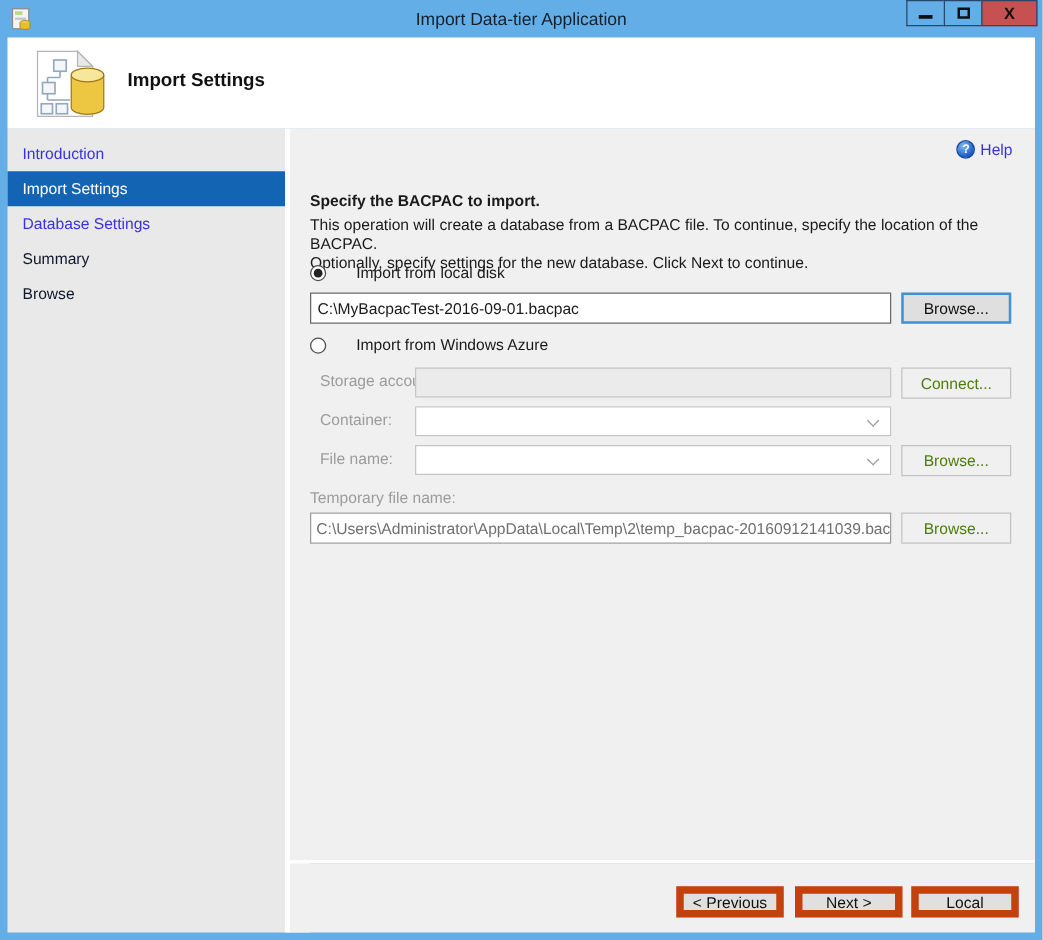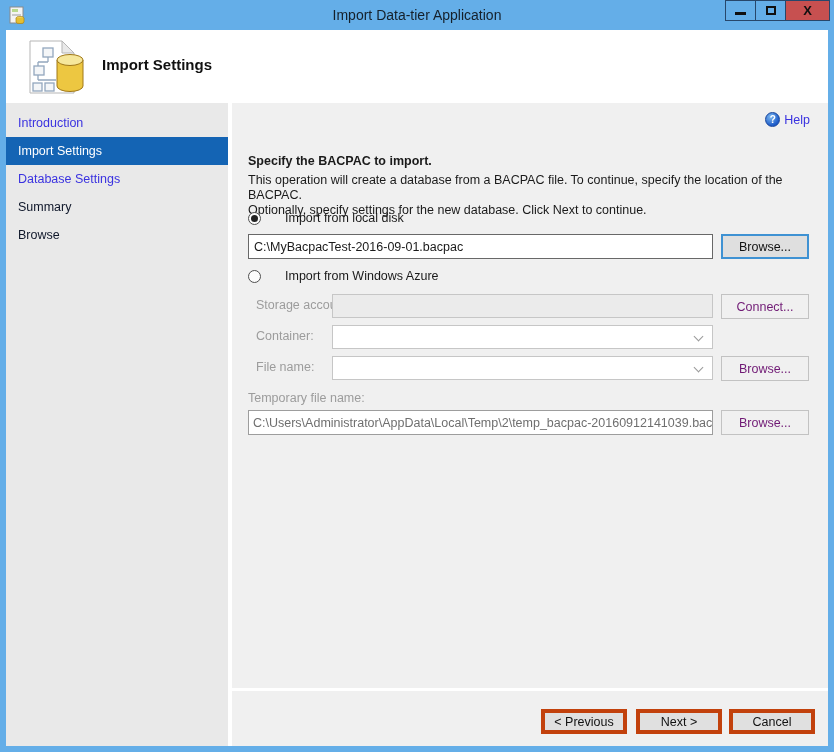--- a/index.html
+++ b/index.html
@@ -71,26 +71,26 @@
   .radio.checked::after {
     content:""; position:absolute; left:2px; top:2px; width:7px; height:7px;
     border-radius:50%; background:#222222;
   }
   .txt-input {
     position:absolute; height:25px; border:1px solid #686868; background:#ffffff;
     font-family:"Liberation Sans", sans-serif; font-size:12.5px; color:#1a1a1a; padding:0 5px;
   }
   .btn {
     position:absolute; width:88px; height:25px;
-    background:#E0E0E0; border:4px solid #c2410c;
+    background:#E0E0E0; border:6px solid #c2410c;
     font-family:"Liberation Sans", sans-serif; font-size:12.5px; color:#111;
     display:flex; align-items:center; justify-content:center; cursor:pointer;
   }
   .btn.focused { border:2px solid #3F92D3; background:#DFDFDF; }
-  .btn.disabled { background:#F0F0F0; border:1px solid #C2C2C2; color:#701a75; cursor:default; }
+  .btn.disabled { background:#F0F0F0; border:1px solid #C2C2C2; color:#4d7c0f; cursor:default; }
   .field-label { position:absolute; color:#9C9C9C; font-size:12.5px; }
   .dis-input {
     position:absolute; height:24px; border:1px solid #C6C6C6; background:#EBEBEB;
   }
   .combo {
     position:absolute; height:24px; border:1px solid #C6C6C6; background:#ffffff;
   }
   .chev {
     position:absolute; right:10px; top:7px; width:7px; height:7px;
     border-right:1px solid #9a9a9a; border-bottom:1px solid #9a9a9a;
@@ -203,16 +203,16 @@
     <div class="field-label" style="left:16px; top:288px;">Temporary file name:</div>
     <div class="dis-text-input" style="left:16px; top:307px; width:465px; line-height:24px;">C:\Users\Administrator\AppData\Local\Temp\2\temp_bacpac-20160912141039.bacpa</div>
     <div class="btn disabled" style="left:489px; top:307px;">Browse...</div>
 
   </div>
 
   <div class="hsep"></div>
   <div class="footer">
     <div class="btn" style="left:309px;">&lt; Previous</div>
     <div class="btn" style="left:404px;">Next &gt;</div>
-    <div class="btn" style="left:497px;">Cancel</div>
+    <div class="btn" style="left:497px;">Local</div>
   </div>
 
 </div>
 
 </body></html>

